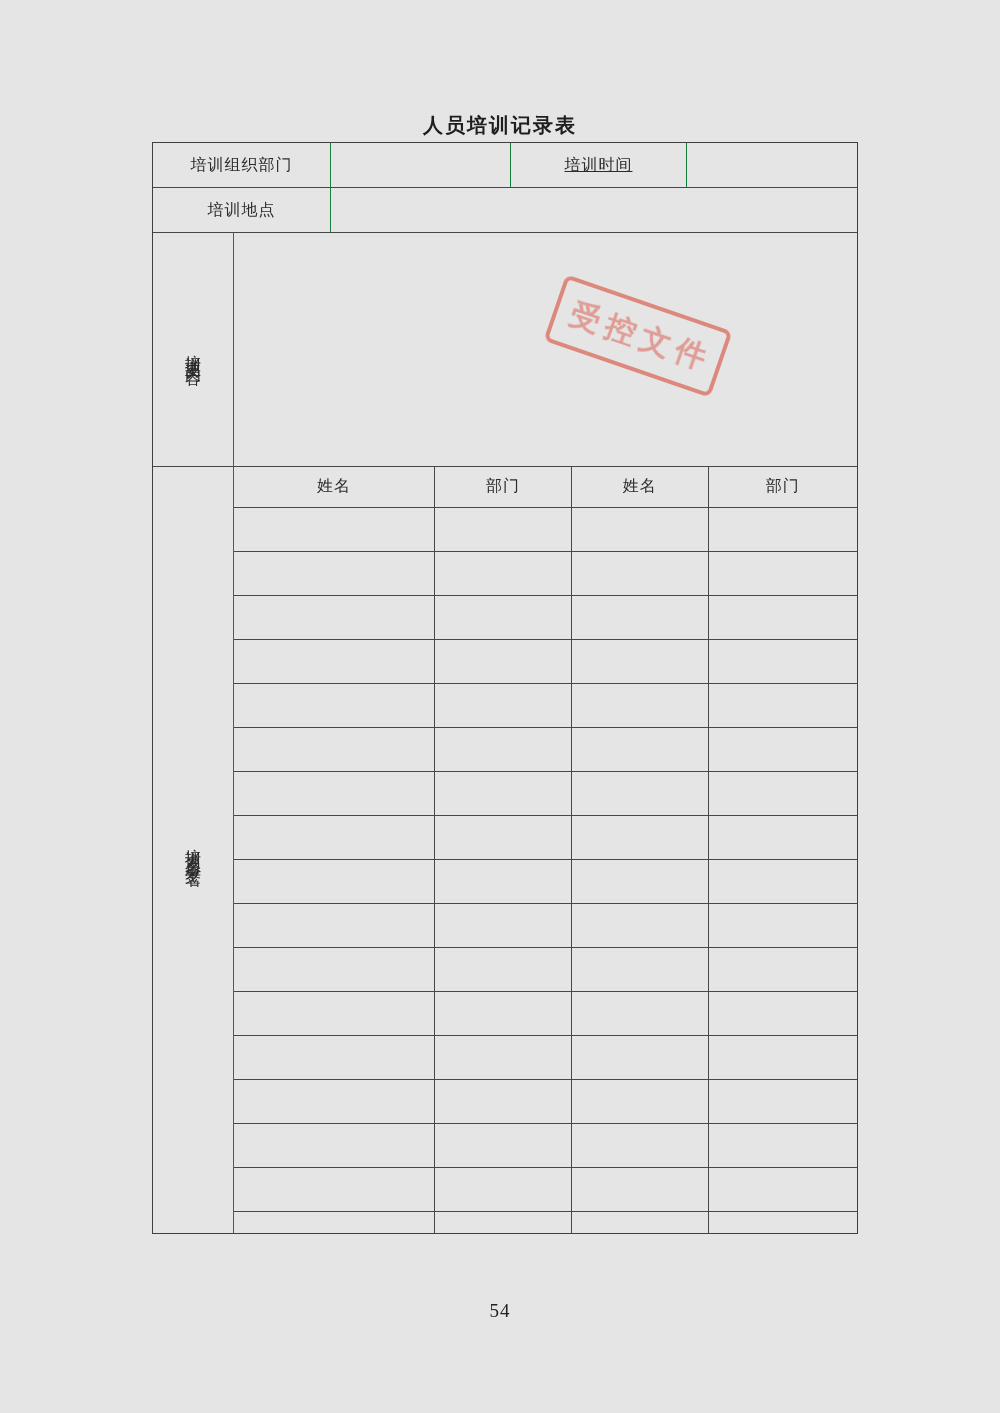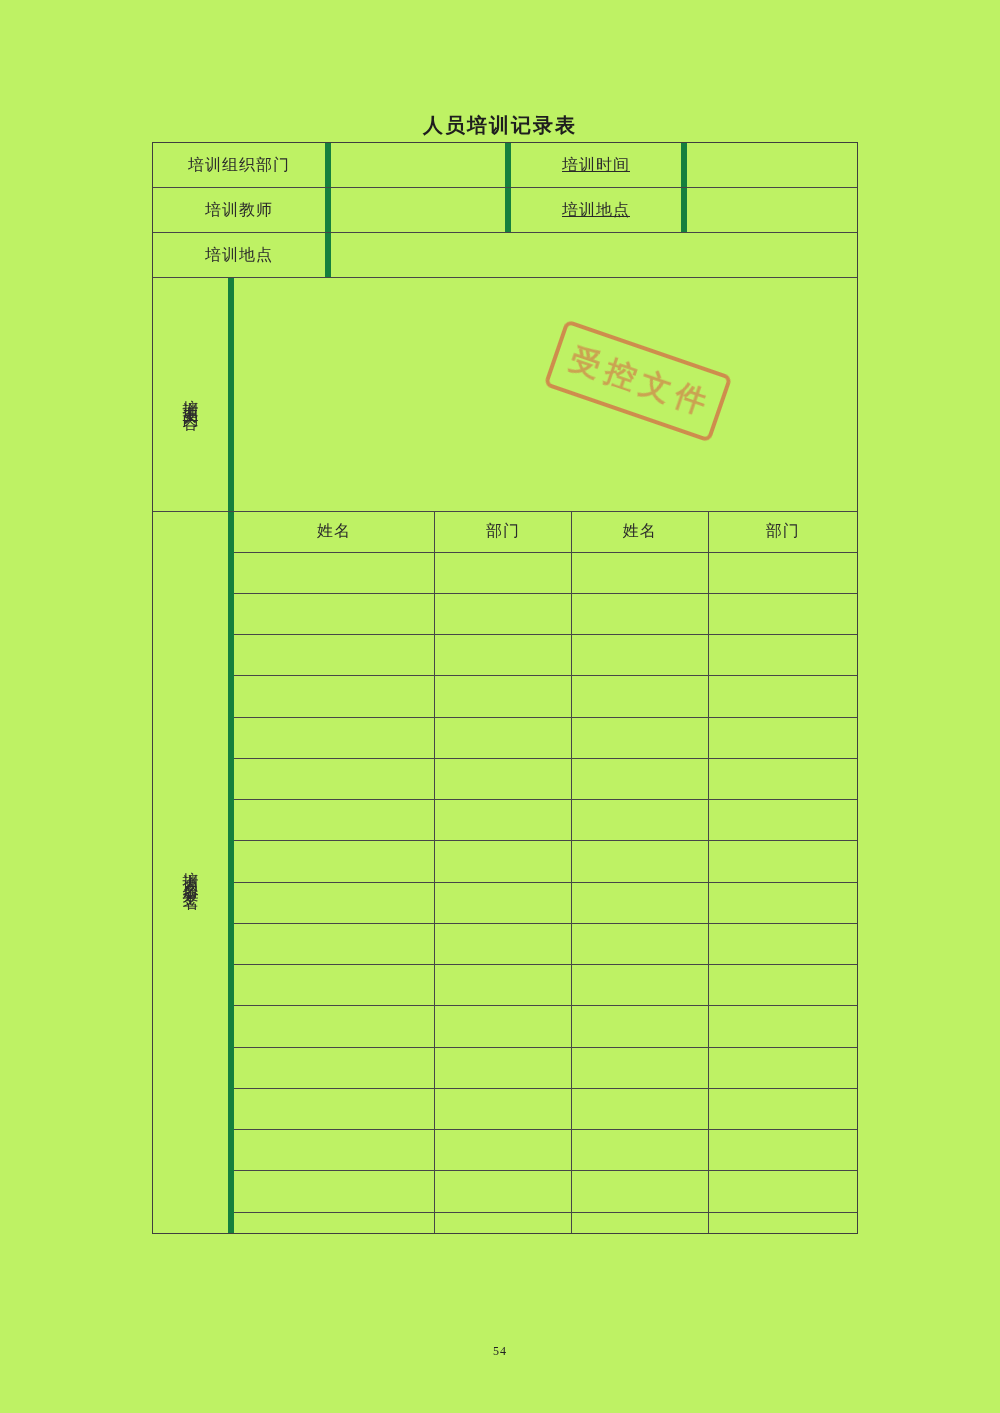--- a/index.html
+++ b/index.html
@@ -4,42 +4,42 @@
 <style>
   html,body{margin:0;padding:0;}
   body{
     width:1000px;height:1413px;
     background:#ffffff;
     font-family:"Liberation Serif","DejaVu Serif",serif;
     color:#2b2b2b;
     position:relative;
     overflow:hidden;
   }
-  .page{position:absolute;inset:0;background:#bef264;}
+  .page{position:absolute;inset:0;background:#e5e5e5;}
 
   .doc-title{
     position:absolute;top:112px;left:0;right:0;
     text-align:center;
     font-size:20px;font-weight:bold;letter-spacing:2px;
     color:#1e1e1e;
   }
 
   .form{
     position:absolute;left:152px;top:142px;
     width:706px;height:1092px;
     border:1px solid #3f3f3f;
     display:flex;flex-direction:column;
     box-sizing:border-box;
   }
   .frow{display:flex;border-bottom:1px solid #474747;box-sizing:border-box;}
   .frow.last{border-bottom:none;flex:1;min-height:0;}
   .r1,.r2,.r3{height:45px;flex:0 0 45px;}
   .r4{height:234px;flex:0 0 234px;}
   .fcell{
-    border-right:6px solid #15803d;box-sizing:border-box;
+    border-right:1px solid #15803d;box-sizing:border-box;
     display:flex;align-items:center;justify-content:center;
     font-size:16px;letter-spacing:1px;
   }
   .fcell.nr{border-right:none;}
   .w-label{width:178px;flex:0 0 178px;}
   .w-val1{width:180px;flex:0 0 180px;}
   .w-label2{width:176px;flex:0 0 176px;text-decoration:underline;}
   .w-side{width:81px;flex:0 0 81px;}
   .grow{flex:1;min-width:0;}
 
@@ -86,47 +86,40 @@
     padding:0;
     font-size:16px;font-weight:normal;
     letter-spacing:1px;
     text-align:center;vertical-align:middle;
   }
   table.roster thead tr{height:40px;}
 
   .page-number{
     position:absolute;top:1300px;left:0;right:0;
     text-align:center;
-    font-size:12px;color:#222;
+    font-size:19px;color:#222;
     letter-spacing:1px;
-    margin-top:44px;
   }
 </style>
 </head>
 <body>
 
 <div class="page">
 
   <div class="doc-title">人员培训记录表</div>
 
   <div class="form">
 
     <div class="frow r1">
       <div class="fcell w-label">培训组织部门</div>
       <div class="fcell w-val1"></div>
       <div class="fcell w-label2">培训时间</div>
       <div class="fcell grow nr"></div>
     </div>
 
-    <div class="frow r2">
-      <div class="fcell w-label">培训教师</div>
-      <div class="fcell w-val1"></div>
-      <div class="fcell w-label2">培训地点</div>
-      <div class="fcell grow nr"></div>
-    </div>
 
     <div class="frow r3">
       <div class="fcell w-label">培训地点</div>
       <div class="fcell grow nr"></div>
     </div>
 
     <div class="frow r4">
       <div class="fcell w-side">
         <span class="vert-label">培训主要内容</span>
       </div>

